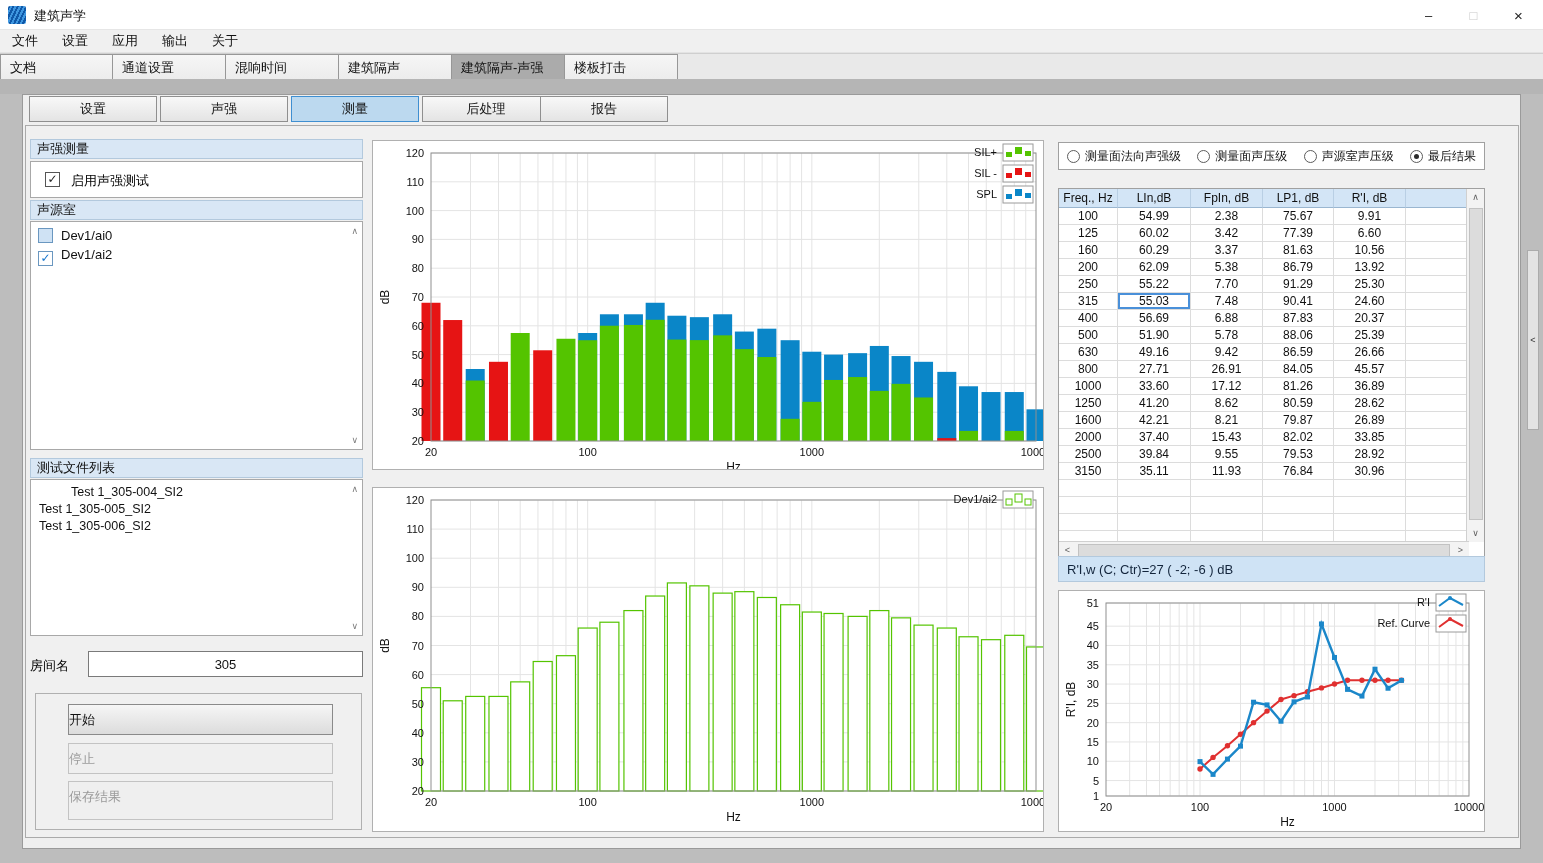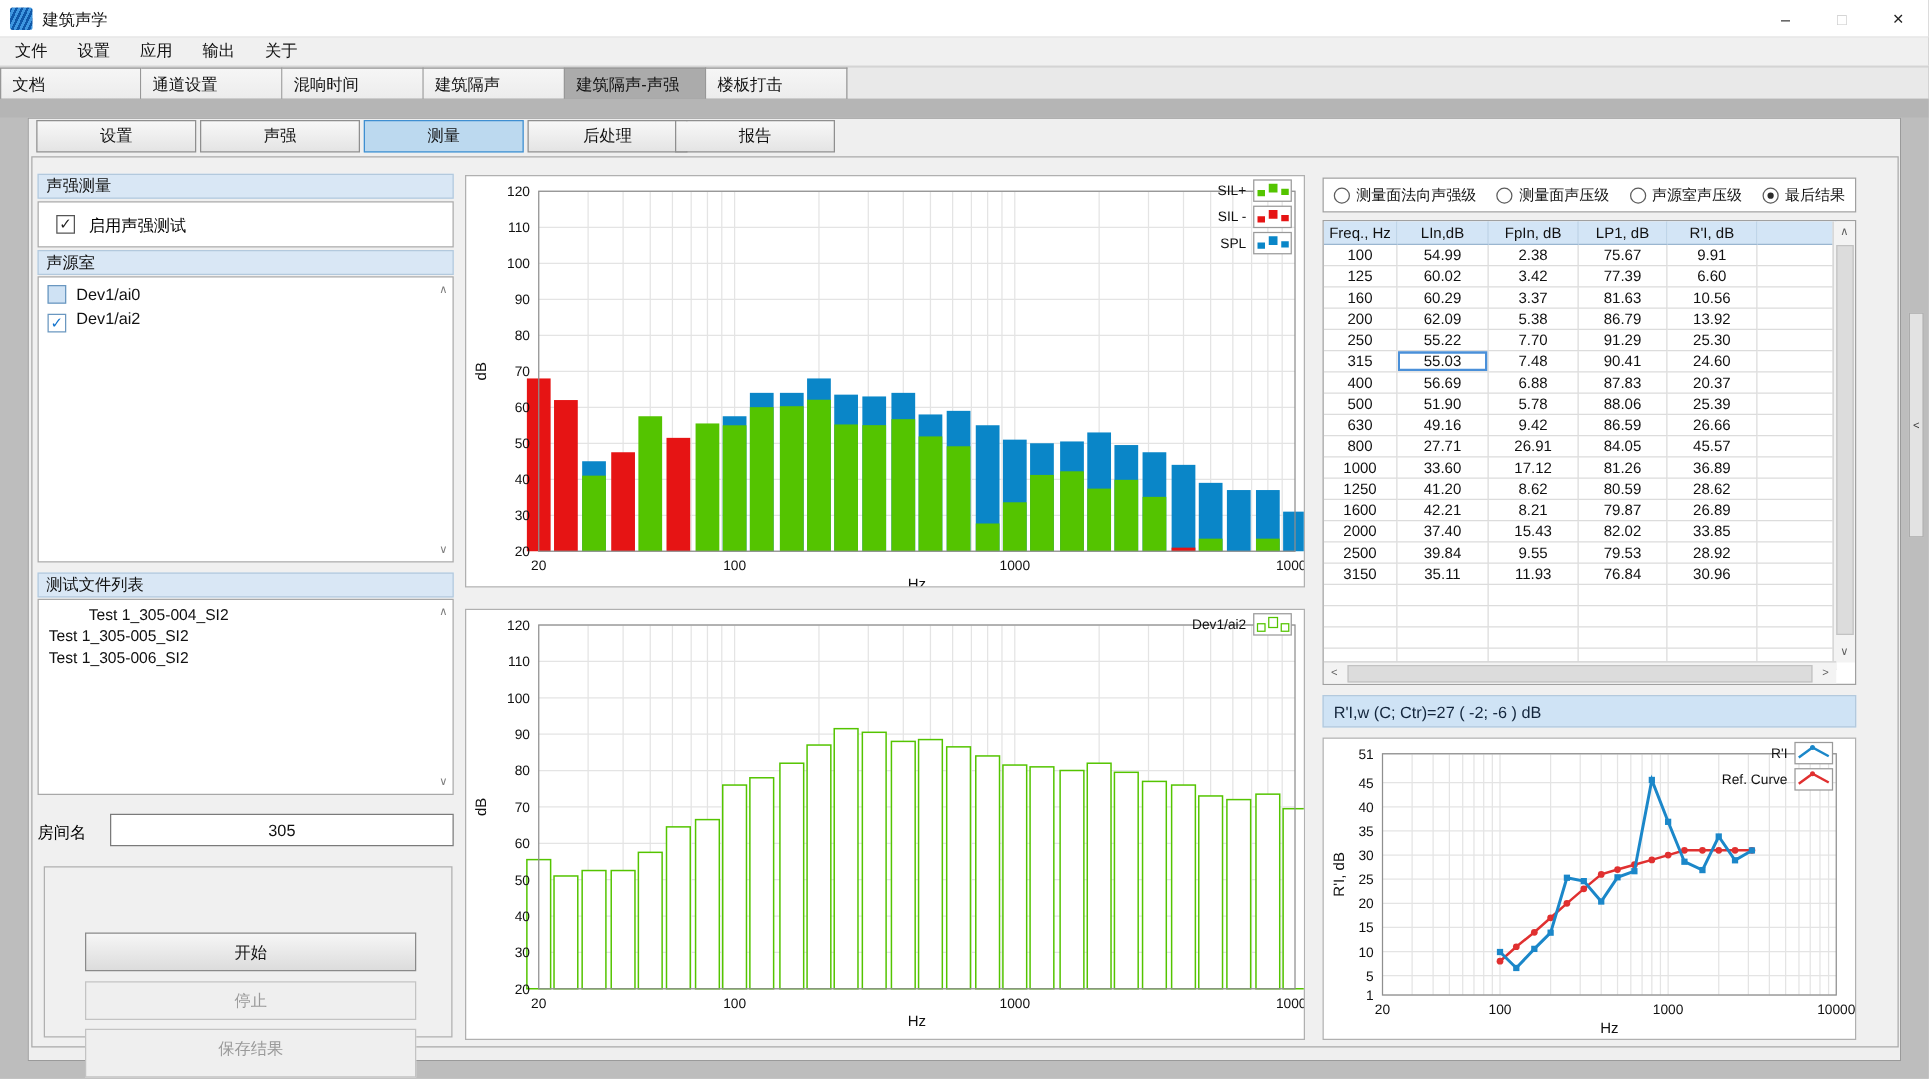--- a/index.html
+++ b/index.html
@@ -30,31 +30,31 @@
   .hdrblue{background:#d9e7f5;border:1px solid #b3c9dd;display:flex;align-items:center;padding-left:6px;font-size:13px;color:#111;}
   .whitebox{background:#ffffff;border:1px solid #a8a8a8;}
   .cbx{display:inline-block;box-sizing:border-box;width:15px;height:15px;border:1px solid #6a97c0;background:#cfe2f4;vertical-align:-3px;text-align:center;line-height:13px;font-size:12px;color:#1273cd;}
   .cbx.checked{background:#ffffff;}
   .cbx.dark{border:1px solid #555;background:#fff;color:#222;}
   .chan-row{height:19px;line-height:19px;font-size:13px;color:#111;padding-left:7px;}
   .chan-row .lbl{padding-left:8px;}
   .file-row{height:17px;line-height:17px;font-size:12.5px;color:#111;padding-left:8px;}
   .scroll-glyph{position:absolute;font-size:9px;color:#7c7c7c;right:4px;}
   #room-input{text-align:center;font-size:13px;border:1px solid #7a7a7a;background:#fff;color:#111;}
-  .btn{display:block;text-align:center;font-size:13px;color:#111;background:linear-gradient(#f6f6f6,#dcdcdc);border:1px solid #8a8a8a;margin-top:42px;}
+  .btn{display:block;text-align:left;font-size:13px;color:#111;background:linear-gradient(#f6f6f6,#dcdcdc);border:1px solid #8a8a8a;}
   .btn.disabled{background:#efefef;border:1px solid #c3c3c3;color:#9a9a9a;}
   
   .chartpanel{background:#ffffff;border:1px solid #b0b0b0;}
   svg text{font-family:"Liberation Sans","DejaVu Sans",sans-serif;}
   
   #radio-row{left:1058px;top:142px;width:427px;height:28px;background:#fff;border:1px solid #a0a0a0;display:flex;align-items:center;justify-content:space-between;padding:0 8px;}
   .radio-item{display:flex;align-items:center;gap:5px;font-size:12px;color:#111;white-space:nowrap;}
   .rdo{display:inline-block;box-sizing:border-box;width:13px;height:13px;border:1px solid #5c5c5c;border-radius:50%;background:#fff;position:relative;}
   .rdo.sel::after{content:"";position:absolute;left:3px;top:3px;width:5px;height:5px;border-radius:50%;background:#2b2b2b;}
-  #table{left:1058px;top:176px;width:427px;height:372px;background:#fff;border:1px solid #a0a0a0;overflow:hidden;}
+  #table{left:1058px;top:188px;width:427px;height:372px;background:#fff;border:1px solid #a0a0a0;overflow:hidden;}
   .th{display:inline-block;box-sizing:border-box;height:19px;line-height:19px;background:#d3e5f6;border-right:1px solid #b9cfe4;border-bottom:1px solid #9ab6d0;font-size:12px;color:#111;text-align:center;vertical-align:top;}
   .td{display:inline-block;box-sizing:border-box;height:17px;line-height:16px;border-right:1px solid #dcdcdc;border-bottom:1px solid #dcdcdc;font-size:12px;color:#111;text-align:center;vertical-align:top;}
   .td.sel{box-shadow:inset 0 0 0 2px #4a90d9;}
   .vscroll{position:absolute;right:0;top:0;width:17px;background:#f3f3f3;border-left:1px solid #d0d0d0;}
   .hscroll{position:absolute;left:0;bottom:0;height:17px;background:#f3f3f3;border-top:1px solid #d0d0d0;}
   .sbar-arrow{position:absolute;font-size:9px;color:#5e5e5e;text-align:center;width:17px;height:17px;line-height:17px;}
   .sbar-thumb{position:absolute;background:#dcdcdc;border:1px solid #c2c2c2;}
   #result-bar{left:1058px;top:556px;width:427px;height:26px;background:#cfe3f5;border:1px solid #b3c9dd;display:flex;align-items:center;padding-left:8px;font-size:13px;color:#13253c;}
   #collapse-strip{left:1527px;top:250px;width:12px;height:180px;background:#e3e3e3;border:1px solid #ababab;display:flex;align-items:center;justify-content:center;font-size:9px;color:#333;}
 </style>

